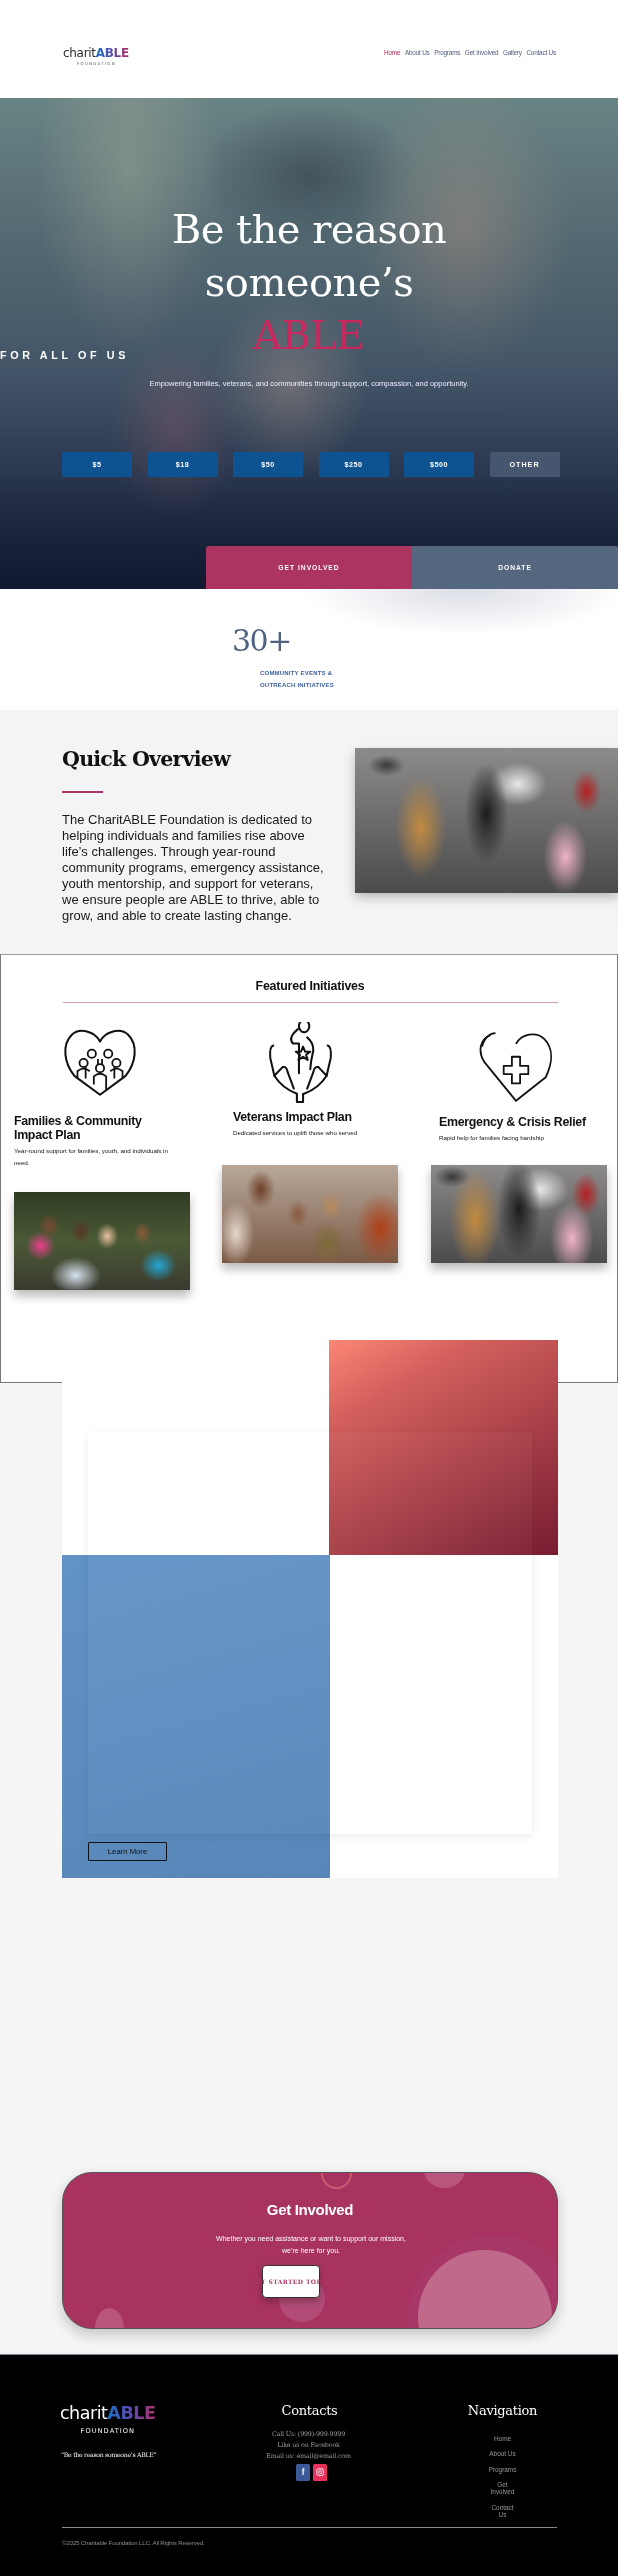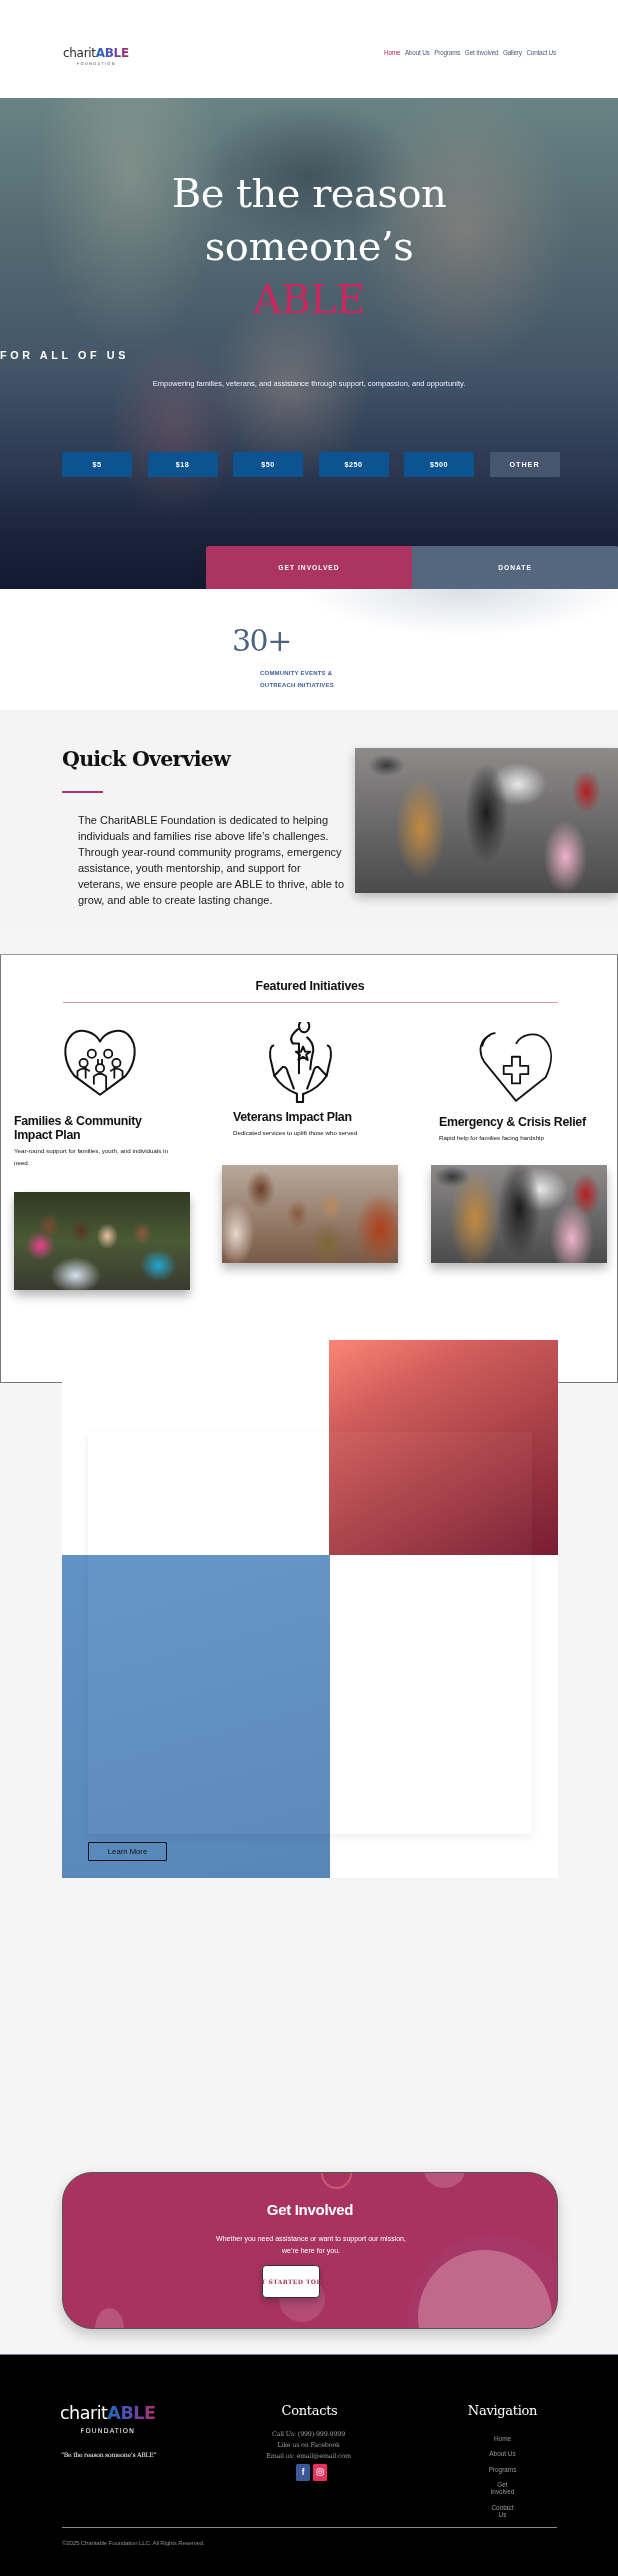--- a/index.html
+++ b/index.html
@@ -19,21 +19,21 @@
   .hero { position: absolute; left: 0; top: 98px; width: 618px; height: 492px; overflow: hidden;
     background:
       radial-gradient(ellipse 155px 206px at 464px 129px, rgba(190,160,140,0.55), transparent 70%),
       radial-gradient(ellipse 134px 258px at 129px 77px, rgba(200,200,170,0.45), transparent 70%),
       radial-gradient(ellipse 113px 134px at 289px 289px, rgba(200,170,150,0.5), transparent 70%),
       radial-gradient(ellipse 93px 129px at 175px 330px, rgba(180,110,120,0.45), transparent 70%),
       radial-gradient(ellipse 155px 103px at 309px 77px, rgba(40,50,60,0.6), transparent 70%),
       linear-gradient(180deg, #6d8a88 0%, #5a7277 30%, #4d6070 55%, #37465d 75%, #1f2a41 90%, #151d33 100%);
   }
   .hero-overlay { position: absolute; inset: 0; background: linear-gradient(180deg, rgba(90,110,120,0.25) 0%, rgba(40,55,80,0.3) 60%, rgba(15,22,45,0.55) 100%); }
-  .hero h1 { position: absolute; left: 0; width: 618px; text-align: center; font-family: "DejaVu Serif", serif; font-weight: 400; color: #fff; font-size: 40px; line-height: 49px; letter-spacing: -0.5px; }
+  .hero h1 { position: absolute; left: 0; width: 618px; text-align: center; font-family: "DejaVu Serif", serif; font-weight: 400; color: #fff; font-size: 40px; line-height: 49px; letter-spacing: -0.5px; margin-top: 36px; }
   .hero .l1 { top: 71px; }
   .hero .l2 { top: 124px; }
   .hero .l3 { top: 177px; color: #c8285e; }
   .tagline { position: absolute; top: 251px; left: 0; width: 618px; text-align: left; color: #fff; font-family: "Liberation Sans", sans-serif; font-weight: 700; font-size: 10.8px; letter-spacing: 3.6px; }
   .hero-sub { position: absolute; top: 278px; left: 139px; width: 340px; text-align: center; color: #eef; font-family: "Liberation Sans", sans-serif; font-size: 7.5px; line-height: 16px; }
   .amounts { position: absolute; top: 354px; left: 62px; display: flex; gap: 15.5px; }
   .amt { width: 70px; height: 25px; background: #0d5391; color: #fff; border-radius: 1.5px; font-family: "Liberation Sans", sans-serif; font-weight: 700; font-size: 7.2px; display: flex; align-items: center; justify-content: center; letter-spacing: 0.5px; }
   .amt.other { background: #46566f; letter-spacing: 1px; }
   .cta-tabs { position: absolute; top: 448px; left: 206px; width: 412px; height: 43px; display: flex; }
   .cta-tabs .tab { flex: 1; display: flex; align-items: center; justify-content: center; color: #fff; font-family: "Liberation Sans", sans-serif; font-weight: 700; font-size: 6.7px; letter-spacing: 1px; }
@@ -44,21 +44,21 @@
   .stats { position: absolute; left: 0; top: 589px; width: 618px; height: 145px; background: #fff; }
   .stats .shade { position: absolute; left: 175px; top: 0; width: 443px; height: 103px; background: radial-gradient(ellipse 216px 62px at 289px 0px, rgba(190,195,210,0.55), transparent 75%); }
   .stat { position: absolute; width: 155px; text-align: left; }
   .stat .num { font-family: "DejaVu Serif", serif; font-size: 30px; line-height: 34px; letter-spacing: -1.5px; }
   .stat .lbl { margin-top: 10.3px; font-family: "Liberation Sans", sans-serif; font-weight: 700; font-size: 6px; line-height: 11.3px; color: #3d5e9e; letter-spacing: 0.2px; }
 
   
   .overview { position: absolute; left: 0; top: 710px; width: 618px; height: 219px; background: #f4f4f4; }
   .ov-title { position: absolute; left: 62px; top: 37px; font-family: "DejaVu Serif", serif; font-size: 20.6px; color: #111; letter-spacing: -0.8px; }
   .ov-rule { position: absolute; left: 62px; top: 81px; width: 41px; height: 2.1px; background: #b0306a; }
-  .ov-text { position: absolute; left: 62px; top: 102px; width: 268px; font-family: "Liberation Sans", sans-serif; font-size: 11px; line-height: 16px; color: #1a1a1a; margin-left: 16px; }
+  .ov-text { position: absolute; left: 62px; top: 102px; width: 268px; font-family: "Liberation Sans", sans-serif; font-size: 13px; line-height: 16px; color: #1a1a1a; }
   .ov-photo { position: absolute; left: 355px; top: 38px; width: 263px; height: 145px; box-shadow: 0 5.2px 10.3px rgba(0,0,0,0.25); overflow: hidden; }
 
   
   .photo-crowd { background:
       radial-gradient(ellipse 26px 15.5px at 12% 12%, #3a3a3a, transparent 70%),
       radial-gradient(ellipse 36px 72px at 25% 55%, #c18a40, transparent 70%),
       radial-gradient(ellipse 31px 72px at 50% 45%, #1c1c1c, transparent 70%),
       radial-gradient(ellipse 31px 52px at 80% 75%, #efb2c9, transparent 70%),
       radial-gradient(ellipse 20.6px 31px at 88% 30%, #b51e22, transparent 70%),
       radial-gradient(ellipse 41px 31px at 62% 25%, #e8e8e8, transparent 70%),
@@ -144,21 +144,21 @@
     <a>Contact Us</a>
   </nav>
 </header>
 
 <section class="hero">
   <div class="hero-overlay"></div>
   <h1 class="l1">Be the reason</h1>
   <h1 class="l2">someone’s</h1>
   <h1 class="l3">ABLE</h1>
   <div class="tagline">FOR ALL OF US</div>
-  <p class="hero-sub">Empowering families, veterans, and assistance through support, compassion, and opportunity.</p>
+  <p class="hero-sub">Empowering families, veterans, and communities through support, compassion, and opportunity.</p>
   <div class="amounts">
     <div class="amt">$5</div>
     <div class="amt">$18</div>
     <div class="amt">$50</div>
     <div class="amt">$250</div>
     <div class="amt">$500</div>
     <div class="amt other">OTHER</div>
   </div>
   <div class="cta-tabs">
     <div class="tab tab-involved">GET INVOLVED</div>

